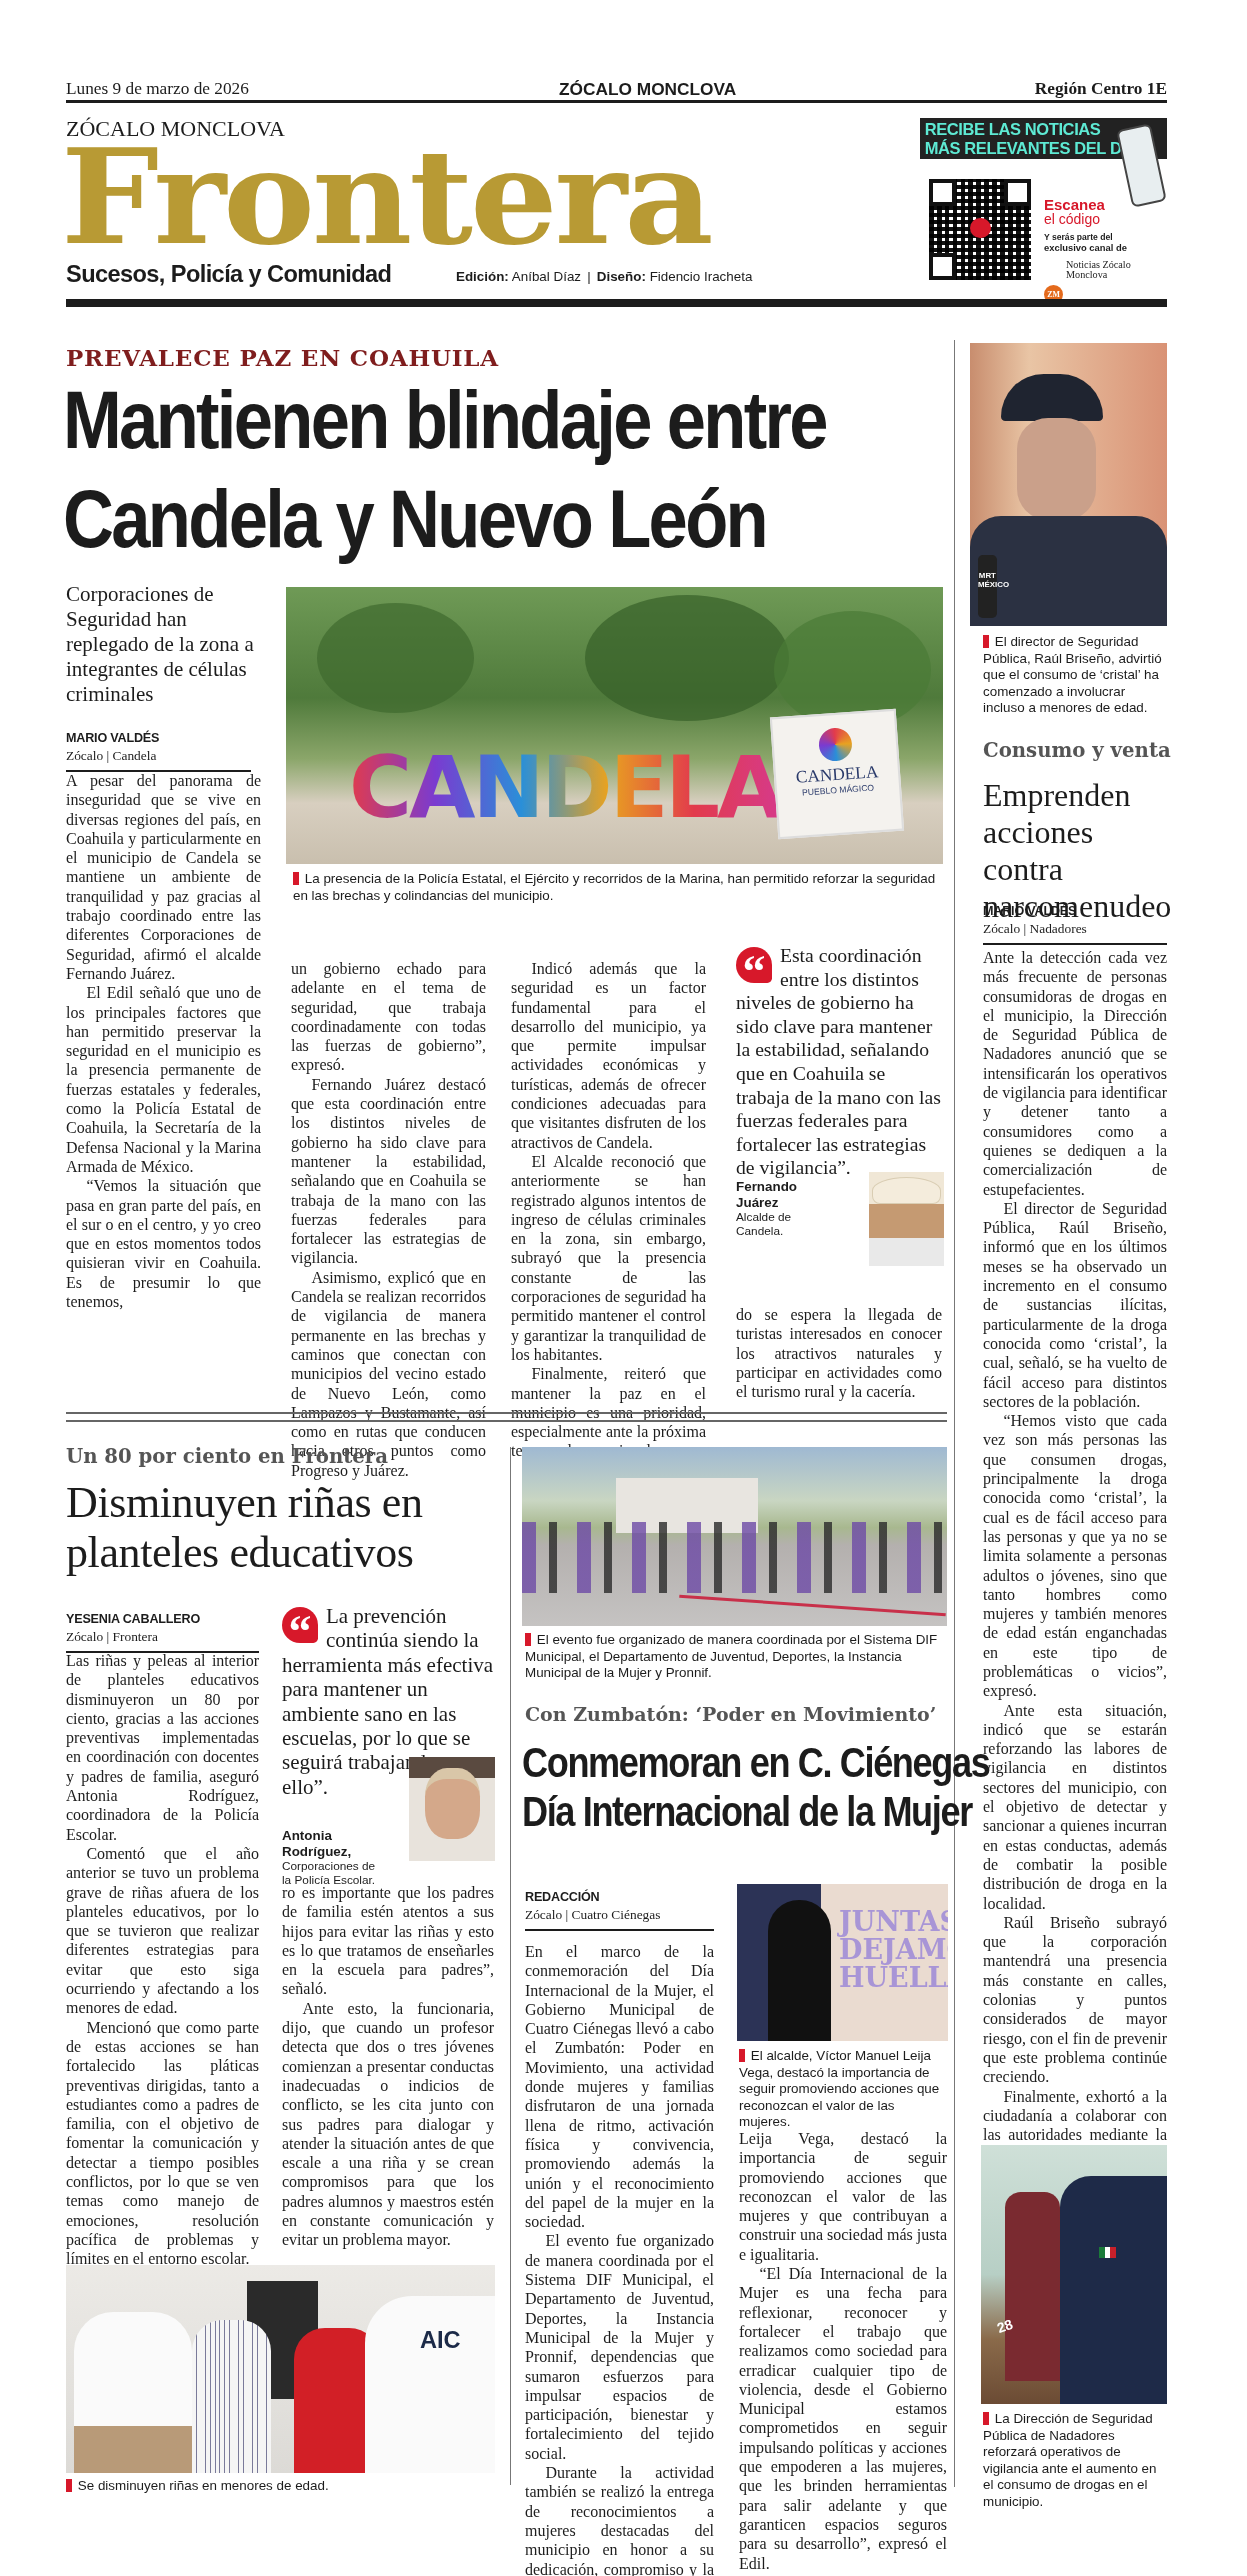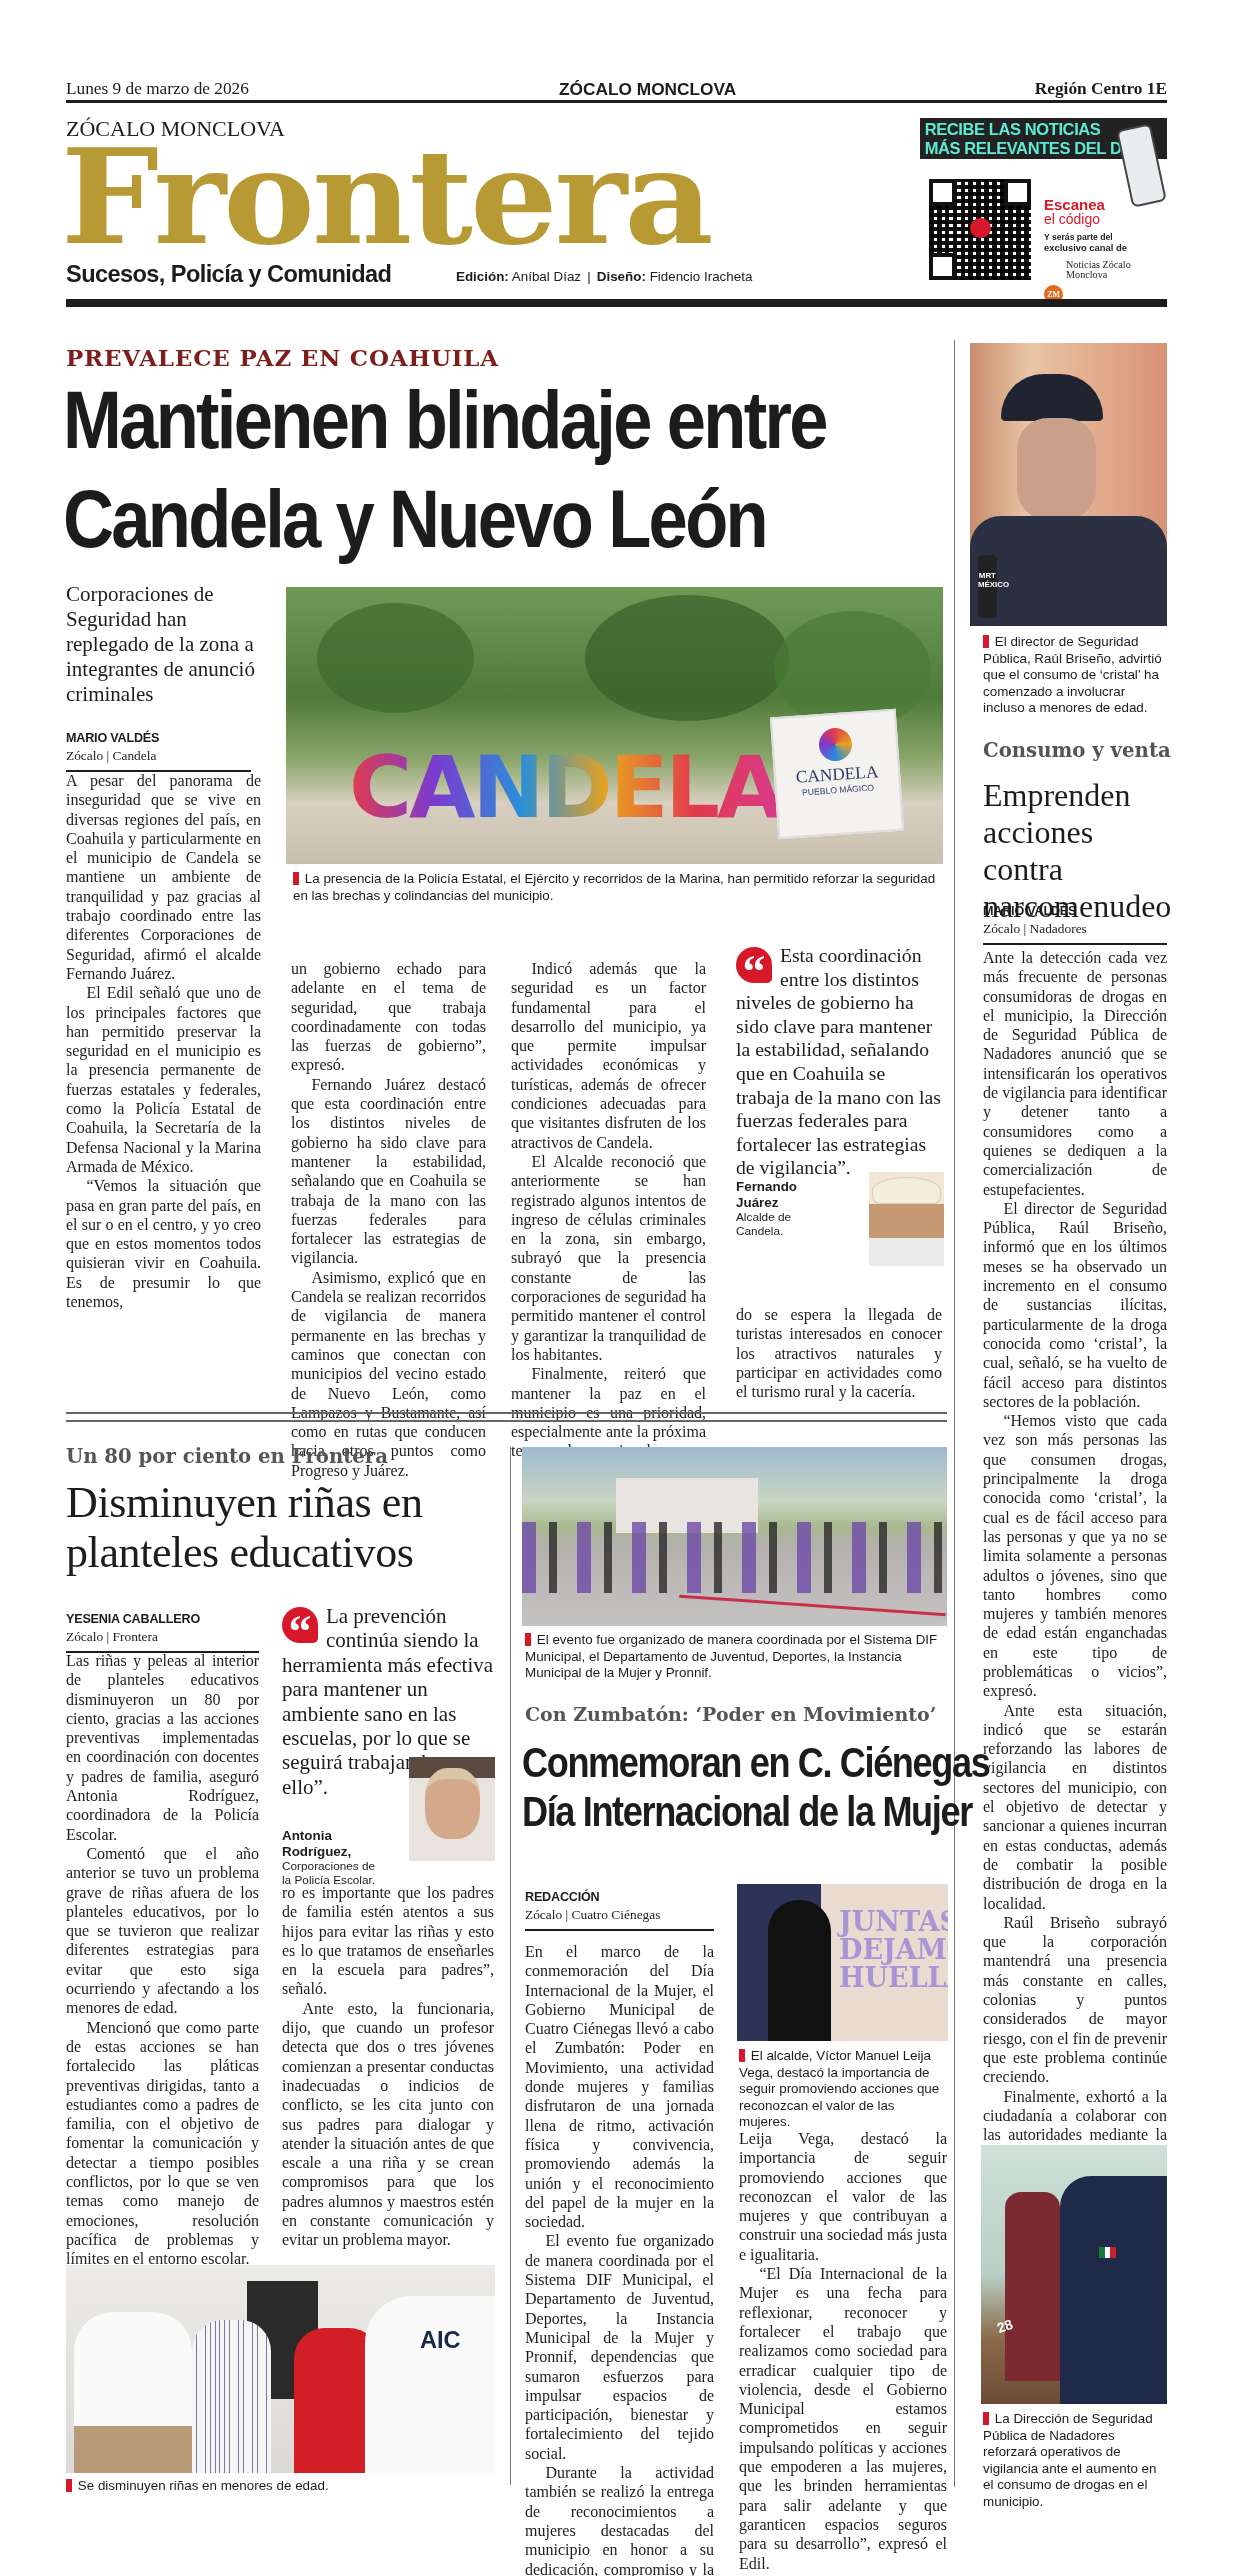--- a/index.html
+++ b/index.html
@@ -69,21 +69,21 @@
   </div>
 </div>
 
 <div class="abs" style="top:299px;left:66px;width:1101px;height:7.9px;background:#1c1c1c;"></div>
 
 <div class="abs" style="top:344px;left:66px;font-family:'DejaVu Serif',serif;font-weight:bold;font-size:23px;letter-spacing:0.8px;color:#7f1d1d;">PREVALECE PAZ EN COAHUILA</div>
 <div class="abs cond" style="top:370px;left:63px;width:881px;font-weight:bold;font-size:82px;line-height:99px;letter-spacing:-3.1px;transform:scaleX(0.86);transform-origin:left top;white-space:nowrap;">
   <div>Mantienen blindaje entre</div>
   <div>Candela y Nuevo León</div>
 </div>
-<div class="abs serif" style="top:582px;left:66px;width:189px;font-size:21px;line-height:25px;font-family:'Liberation Serif',serif;">Corporaciones de Seguridad han replegado de la zona a integrantes de anunció criminales</div>
+<div class="abs serif" style="top:582px;left:66px;width:189px;font-size:21px;line-height:25px;font-family:'Liberation Serif',serif;">Corporaciones de Seguridad han replegado de la zona a integrantes de células criminales</div>
 <div class="abs" style="top:731px;left:66px;width:185px;">
   <div class="byline-name">MARIO VALDÉS</div>
   <div class="byline-place">Zócalo | Candela</div>
   <div class="byline-rule"></div>
 </div>
 
 <div class="abs photo" style="top:587px;left:286px;width:657px;height:277px;background:linear-gradient(180deg,#6f9a56 0%,#4f7a3b 40%,#8ba66a 62%,#d8cfc0 78%,#c9bfae 100%);">
   <div style="position:absolute;top:15.7px;left:31px;width:157px;height:110px;border-radius:50%;background:#3e6a2e;opacity:.7"></div>
   <div style="position:absolute;top:7.9px;left:299px;width:204px;height:126px;border-radius:50%;background:#365f28;opacity:.7"></div>
   <div style="position:absolute;top:23.6px;left:488px;width:157px;height:118px;border-radius:50%;background:#4a7a36;opacity:.7"></div>

